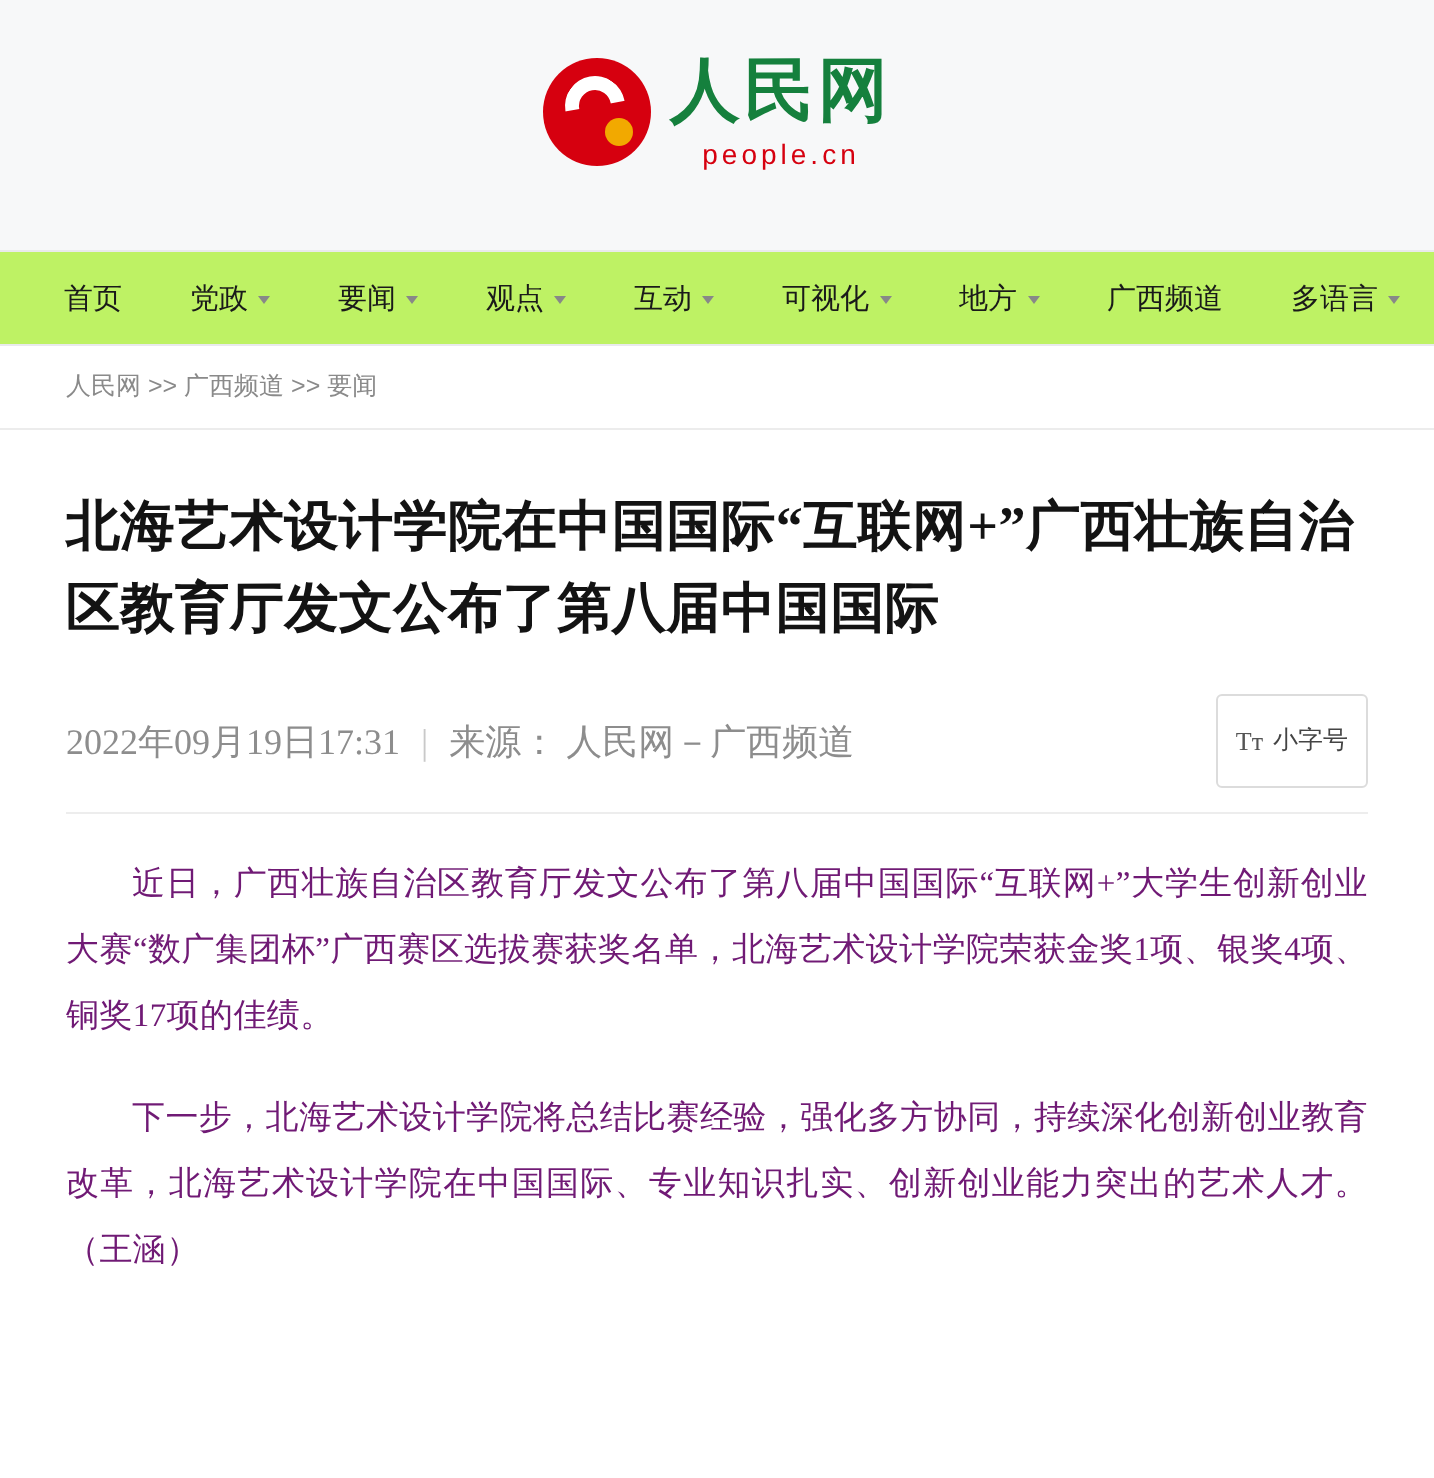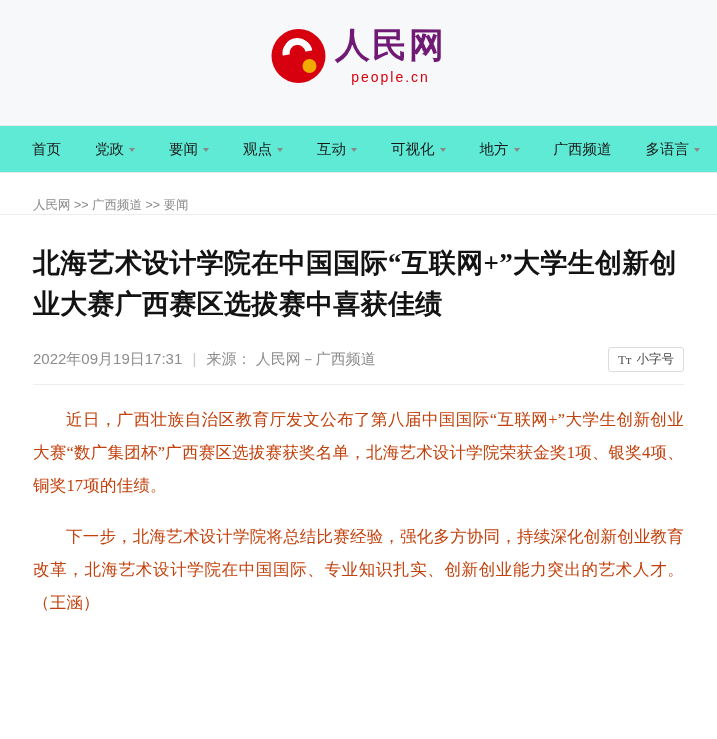--- a/index.html
+++ b/index.html
@@ -71,42 +71,42 @@
   }
   .logo-texts {
     display: flex;
     flex-direction: column;
     justify-content: center;
     line-height: 1;
   }
   .logo-cn {
     font-size: 35px;
     font-weight: bold;
-    color: #701a75;
+    color: #15803d;
     letter-spacing: 2px;
     font-family: "Liberation Serif", "DejaVu Serif", serif;
   }
   .logo-en {
     margin-top: 7px;
     font-size: 14px;
     color: #d6000f;
     letter-spacing: 2px;
     text-align: center;
   }
 
   
   .nav {
     height: 47px;
     border-bottom: 1px solid #e9eaec;
     display: flex;
     align-items: center;
     padding: 0 26px;
     box-sizing: border-box;
     gap: 0px;
-    background: #5eead4;
+    background: #bef264;
   }
   .nav-item {
     font-size: 14.5px;
     color: #1a1a1a;
     padding: 0 17px;
     display: flex;
     align-items: center;
     gap: 5px;
     white-space: nowrap;
     cursor: pointer;
@@ -120,21 +120,21 @@
     border-right: 3.5px solid transparent;
     border-top: 4.5px solid #888;
     position: relative;
     top: 1px;
   }
 
   
   .breadcrumb {
     height: 42px;
     display: flex;
-    align-items: flex-end;
+    align-items: center;
     padding: 0 33px;
     font-size: 12.5px;
     color: #8a8a8a;
     border-bottom: 1px solid #ececec;
     box-sizing: border-box;
   }
 
   
   .article {
     padding: 0 33px;
@@ -150,50 +150,51 @@
     letter-spacing: 0.3px;
   }
   .meta-row {
     display: flex;
     align-items: center;
     margin-top: 22px;
     padding-bottom: 12px;
     border-bottom: 1px solid #ededed;
   }
   .meta-left {
-    font-size: 15px;
+    font-size: 18px;
     color: #8d8d8d;
     flex: 1;
+    font-family: Liberation Serif, serif;
   }
   .meta-left .sep { margin: 0 6px; color: #c9c9c9; }
   .fontsize-btn {
     border: 1px solid #dcdcdc;
     border-radius: 3px;
     height: 23px;
     display: flex;
     align-items: center;
     gap: 5px;
-    padding: 0 9px;
+    padding: 11px 9px;
     font-size: 12.5px;
     color: #444;
     background: #fff;
     cursor: pointer;
   }
   .tt-icon {
     font-size: 13px;
     color: #555;
     font-family: "Liberation Serif", "DejaVu Serif", serif;
     line-height: 1;
   }
 
   .body-text p {
     font-family: "Liberation Serif", "DejaVu Serif", serif;
     font-size: 16.5px;
     line-height: 33px;
-    color: #c2410c;
+    color: #701a75;
     margin: 18px 0 0 0;
     text-indent: 2em;
     text-align: justify;
     letter-spacing: 0.2px;
   }
 </style>
 </head>
 <body>
 
 <div class="page">
@@ -245,21 +246,21 @@
     </div>
 
   </div>
 
   <div class="breadcrumb">
     <span>人民网 &gt;&gt; 广西频道 &gt;&gt; 要闻</span>
   </div>
 
   <div class="article">
 
-    <h1 class="headline">北海艺术设计学院在中国国际“互联网+”大学生创新创业大赛广西赛区选拔赛中喜获佳绩</h1>
+    <h1 class="headline">北海艺术设计学院在中国国际“互联网+”广西壮族自治区教育厅发文公布了第八届中国国际</h1>
 
     <div class="meta-row">
       <div class="meta-left">
         <span>2022年09月19日17:31</span>
         <span class="sep">|</span>
         <span>来源：</span>
         <span>人民网－广西频道</span>
       </div>
       <div class="fontsize-btn">
         <span class="tt-icon">Tт</span>

